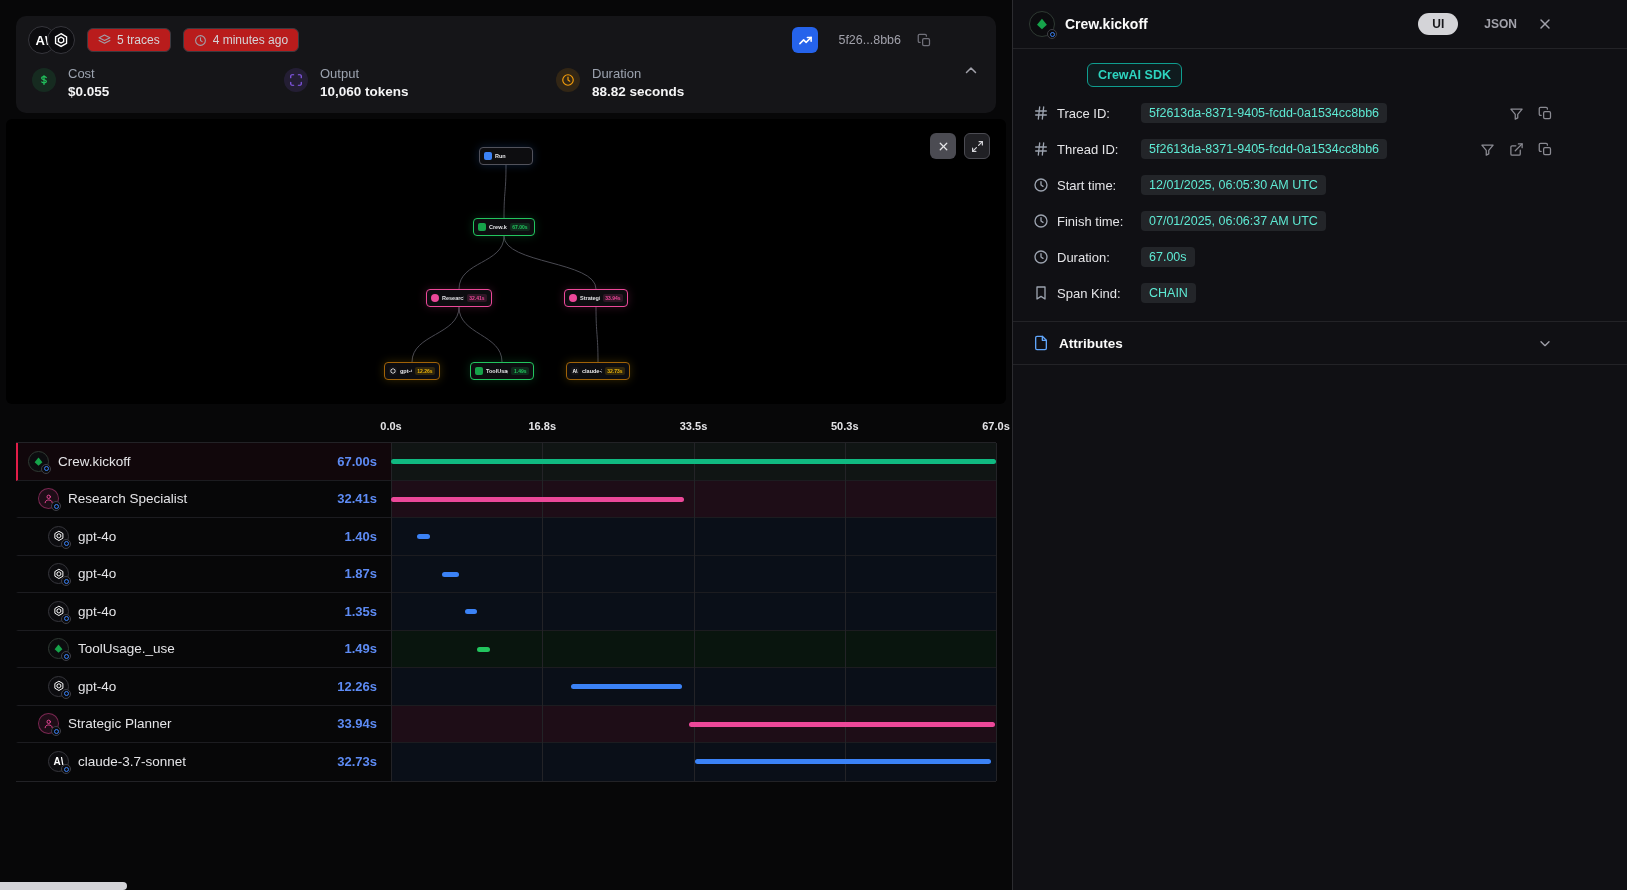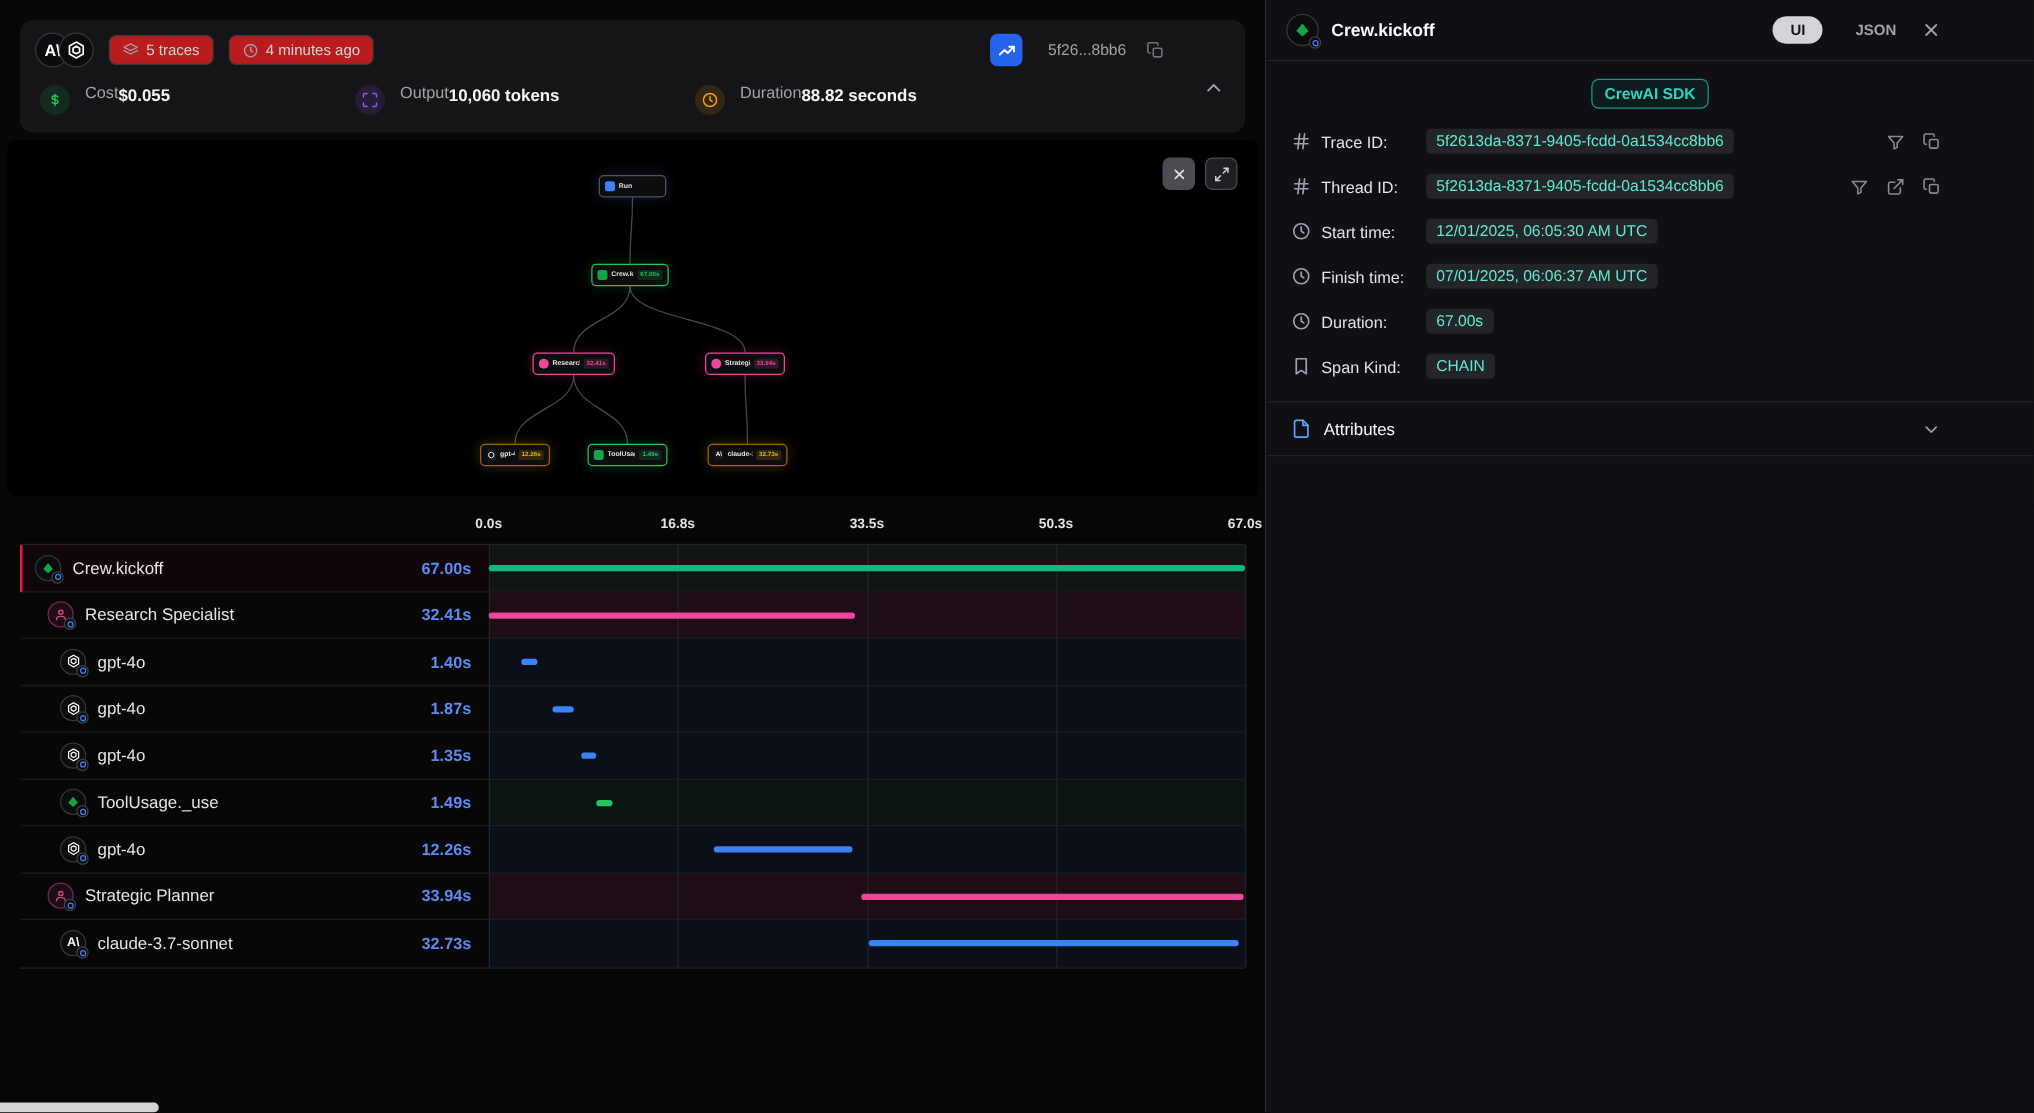--- a/index.html
+++ b/index.html
@@ -24,21 +24,21 @@
   .trace-id { font-size:12.5px; color:#a1a1aa; margin:0 4px 0 8px; }
   .icon-btn { width:15px; height:15px; color:#71717a; cursor:pointer; }
   .icon-btn svg { width:15px; height:15px; }
 
   .metrics { display:flex; margin-top:10px; padding-left:4px; }
   .metric { display:flex; gap:12px; }
   .metric:nth-child(1){ width:252px; } .metric:nth-child(2){ width:272px; }
   .metric:nth-child(3){ width:292px; } .metric:nth-child(4){ flex:1; }
   .m-icon { width:24px; height:24px; border-radius:50%; display:flex; align-items:center; justify-content:center; flex:none; margin-top:2px; }
   .m-icon svg { width:14px; height:14px; }
-  .m-text { display:flex; flex-direction:row;justify-content:flex-end; }
+  .m-text { display:flex; flex-direction:column;justify-content:flex-end; }
   .m-label { font-size:13px; color:#9ca3af; }
   .m-value { font-size:13.5px; font-weight:700; color:#f4f4f5; margin-top:3px; }
   .collapse { position:absolute; top:46px; right:16px; width:18px; height:18px; cursor:pointer; }
   .collapse svg { width:18px; height:18px; }
 
   
   .graph { margin:0 6px; height:285px; background:#000; border-radius:6px; position:relative; overflow:hidden; }
   #graph-edges { position:absolute; left:0; top:0; }
   .gnode { position:absolute; height:18px; display:flex; align-items:center; gap:3px; padding:0 4px;
     background:#0d0d10; border:1px solid #555; border-radius:4px; cursor:pointer; overflow:hidden; }
@@ -79,36 +79,36 @@
 
   
   .right { flex:1; background:#101014; display:flex; flex-direction:column; }
   .p-head { display:flex; align-items:center; gap:10px; padding:11px 74px 11px 16px; border-bottom:1px solid #232327; }
   .p-title { font-size:14px; font-weight:700; color:#fafafa; }
   .tab-ui { margin-left:auto; background:#d4d4d8; color:#18181b; font-size:12px; font-weight:700;
     border-radius:999px; padding:4px 14px; cursor:pointer; }
   .tab-json { color:#a1a1aa; font-size:12px; font-weight:700; margin:0 10px 0 16px; cursor:pointer; }
   .p-close { color:#a1a1aa; width:16px; height:16px; cursor:pointer; }
   .p-close svg { width:16px; height:16px; }
-  .p-sdk { display:flex; justify-content:center; padding:14px 74px 8px; }
+  .p-sdk { display:flex; justify-content:flex-start; padding:14px 74px 8px; }
   .sdk-badge { border:1px solid #0f9d8f; color:#2dd4bf; background:rgba(20,184,166,0.07);
     font-size:12.5px; font-weight:700; padding:4px 10px; border-radius:6px; }
   .field { display:flex; align-items:center; min-height:36px; padding:0 74px 0 20px; gap:8px; }
   .f-icon { width:16px; height:16px; color:#9ca3af; flex:none; }
   .f-icon svg { width:16px; height:16px; }
   .f-label { width:76px; flex:none; font-size:13px; color:#e4e4e7; }
   .f-value { background:#232529; color:#5eead4; font-size:12.5px; padding:3px 8px; border-radius:4px; white-space:nowrap; }
   .f-actions { margin-left:auto; display:flex; gap:14px; color:#8b8b93; }
   .action { width:15px; height:15px; cursor:pointer; }
   .action svg { width:15px; height:15px; }
   .attributes { display:flex; align-items:center; gap:10px; margin-top:10px; height:44px;
     padding:0 74px 0 20px; border-top:1px solid #232327; border-bottom:1px solid #232327; cursor:pointer; }
   .attr-icon { width:16px; height:16px; }
   .attr-icon svg { width:16px; height:16px; }
-  .attr-label { font-size:13.5px; font-weight:400; color:#fafafa; }
+  .attr-label { font-size:13.5px; font-weight:700; color:#fafafa; }
   .attr-chev { margin-left:auto; width:16px; height:16px; }
   .attr-chev svg { width:16px; height:16px; }
 </style>
 </head>
 <body>
 
 <div class="app">
 
   <div class="left">
 

